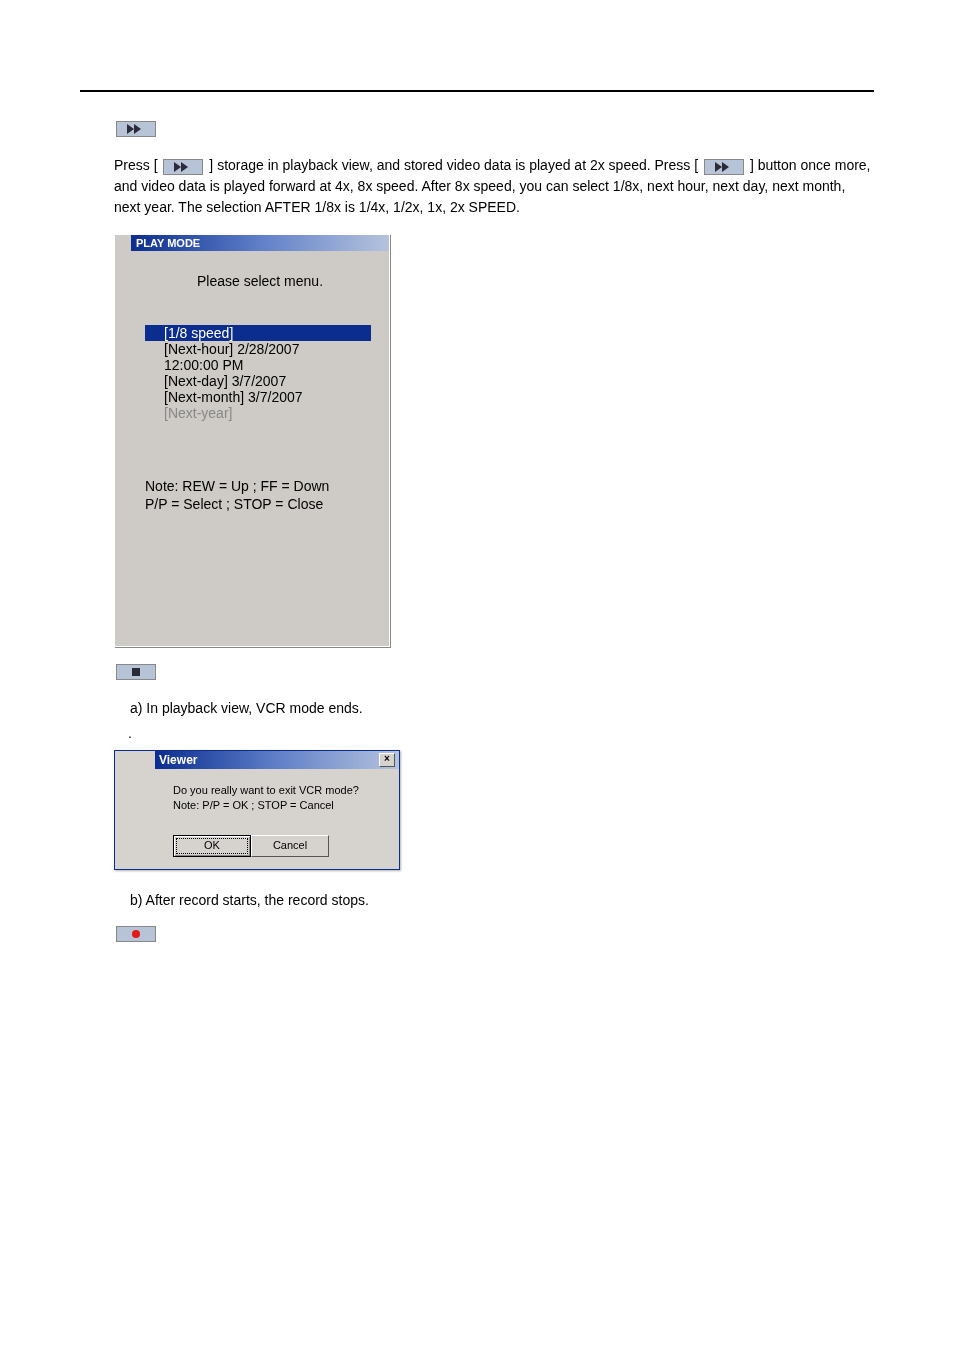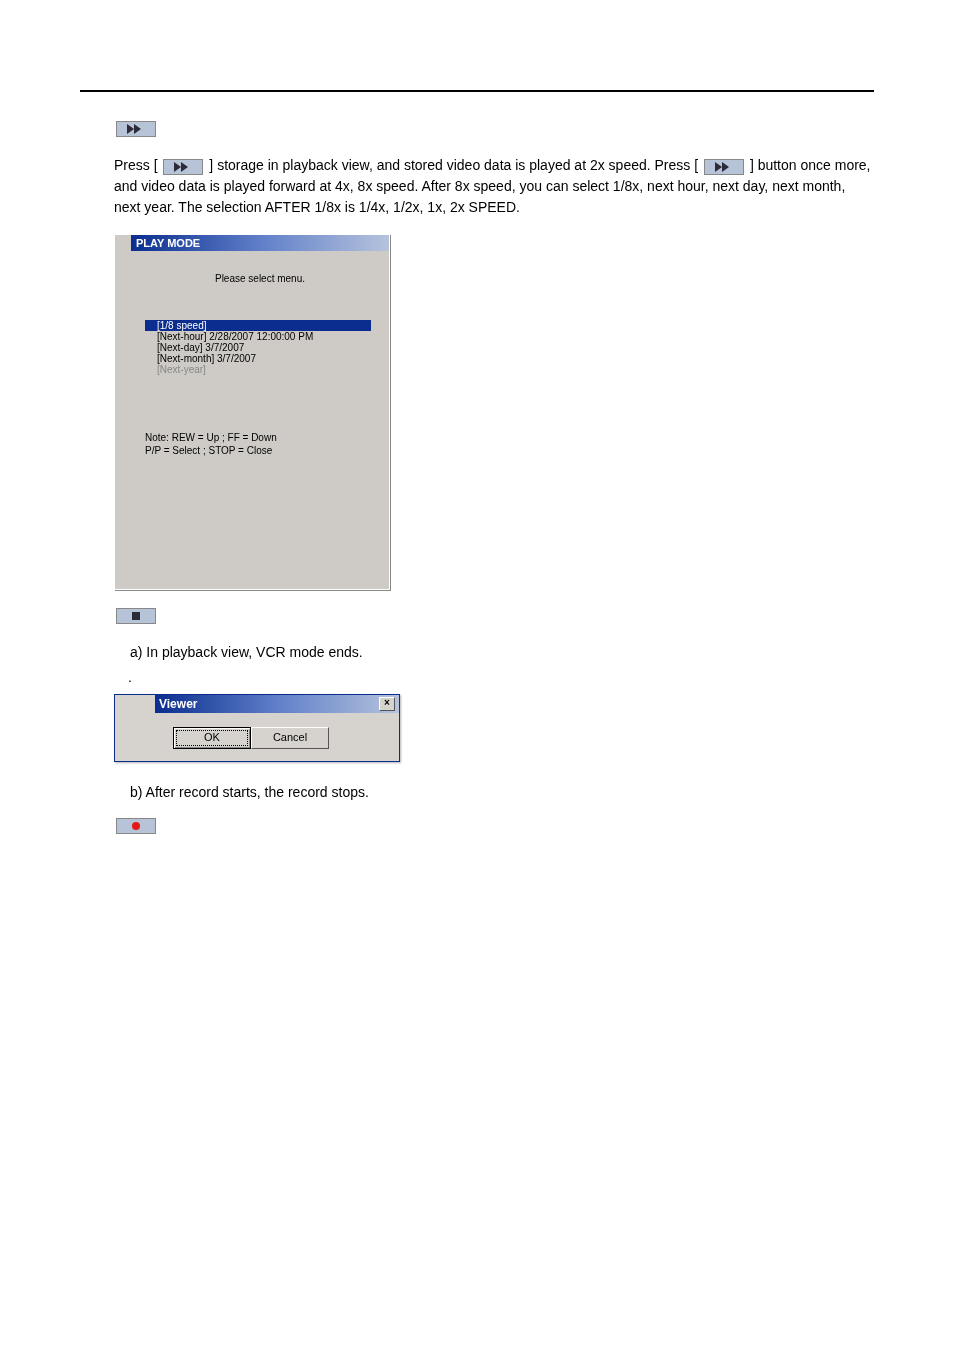--- a/index.html
+++ b/index.html
@@ -77,31 +77,31 @@
   .pm-title {
     background: linear-gradient(to right, #0a2d8f, #5f7fc8, #b6c3dd);
     color: #fff;
     font-family: Tahoma, Arial, sans-serif;
     font-size: 11px;
     font-weight: bold;
     padding: 2px 5px;
   }
   .pm-body {
     font-family: Tahoma, Arial, sans-serif;
-    font-size: 10px;
+    font-size: 14px;
   }
   .pm-prompt {
     text-align: center;
     padding: 22px 0 36px 0;
   }
   .pm-list {
     padding: 0 18px 0 14px;
   }
   .pm-item {
-    padding: 0 12px;
+    padding: 0 19px;
   }
   .pm-sel {
     background: #0a2d8f;
     color: #fff;
   }
   .pm-dim { color: #888; }
   .pm-note {
     padding: 56px 14px 0 14px;
     line-height: 1.3;
     padding-bottom: 132px;
@@ -235,20 +235,26 @@
 
     <div class="para indent">a) In playback view, VCR mode ends.</div>
     <div class="para" style="padding-left:14px">.</div>
 
     
     <div class="viewer-box indent">
       <div class="viewer-title">
         <span>Viewer</span>
         <span class="viewer-close">×</span>
       </div>
+      <div class="viewer-body">
+        <div class="viewer-msg">
+          <div>Do you really want to exit VCR mode?</div>
+          <div>Note: P/P = OK ; STOP = Cancel</div>
+        </div>
+      </div>
       <div class="viewer-buttons">
         <div class="win-btn default">OK</div>
         <div class="win-btn">Cancel</div>
       </div>
     </div>
 
     <div class="para indent">b) After record starts, the record stops.</div>
 
     <div class="gap-sm"></div>
 

